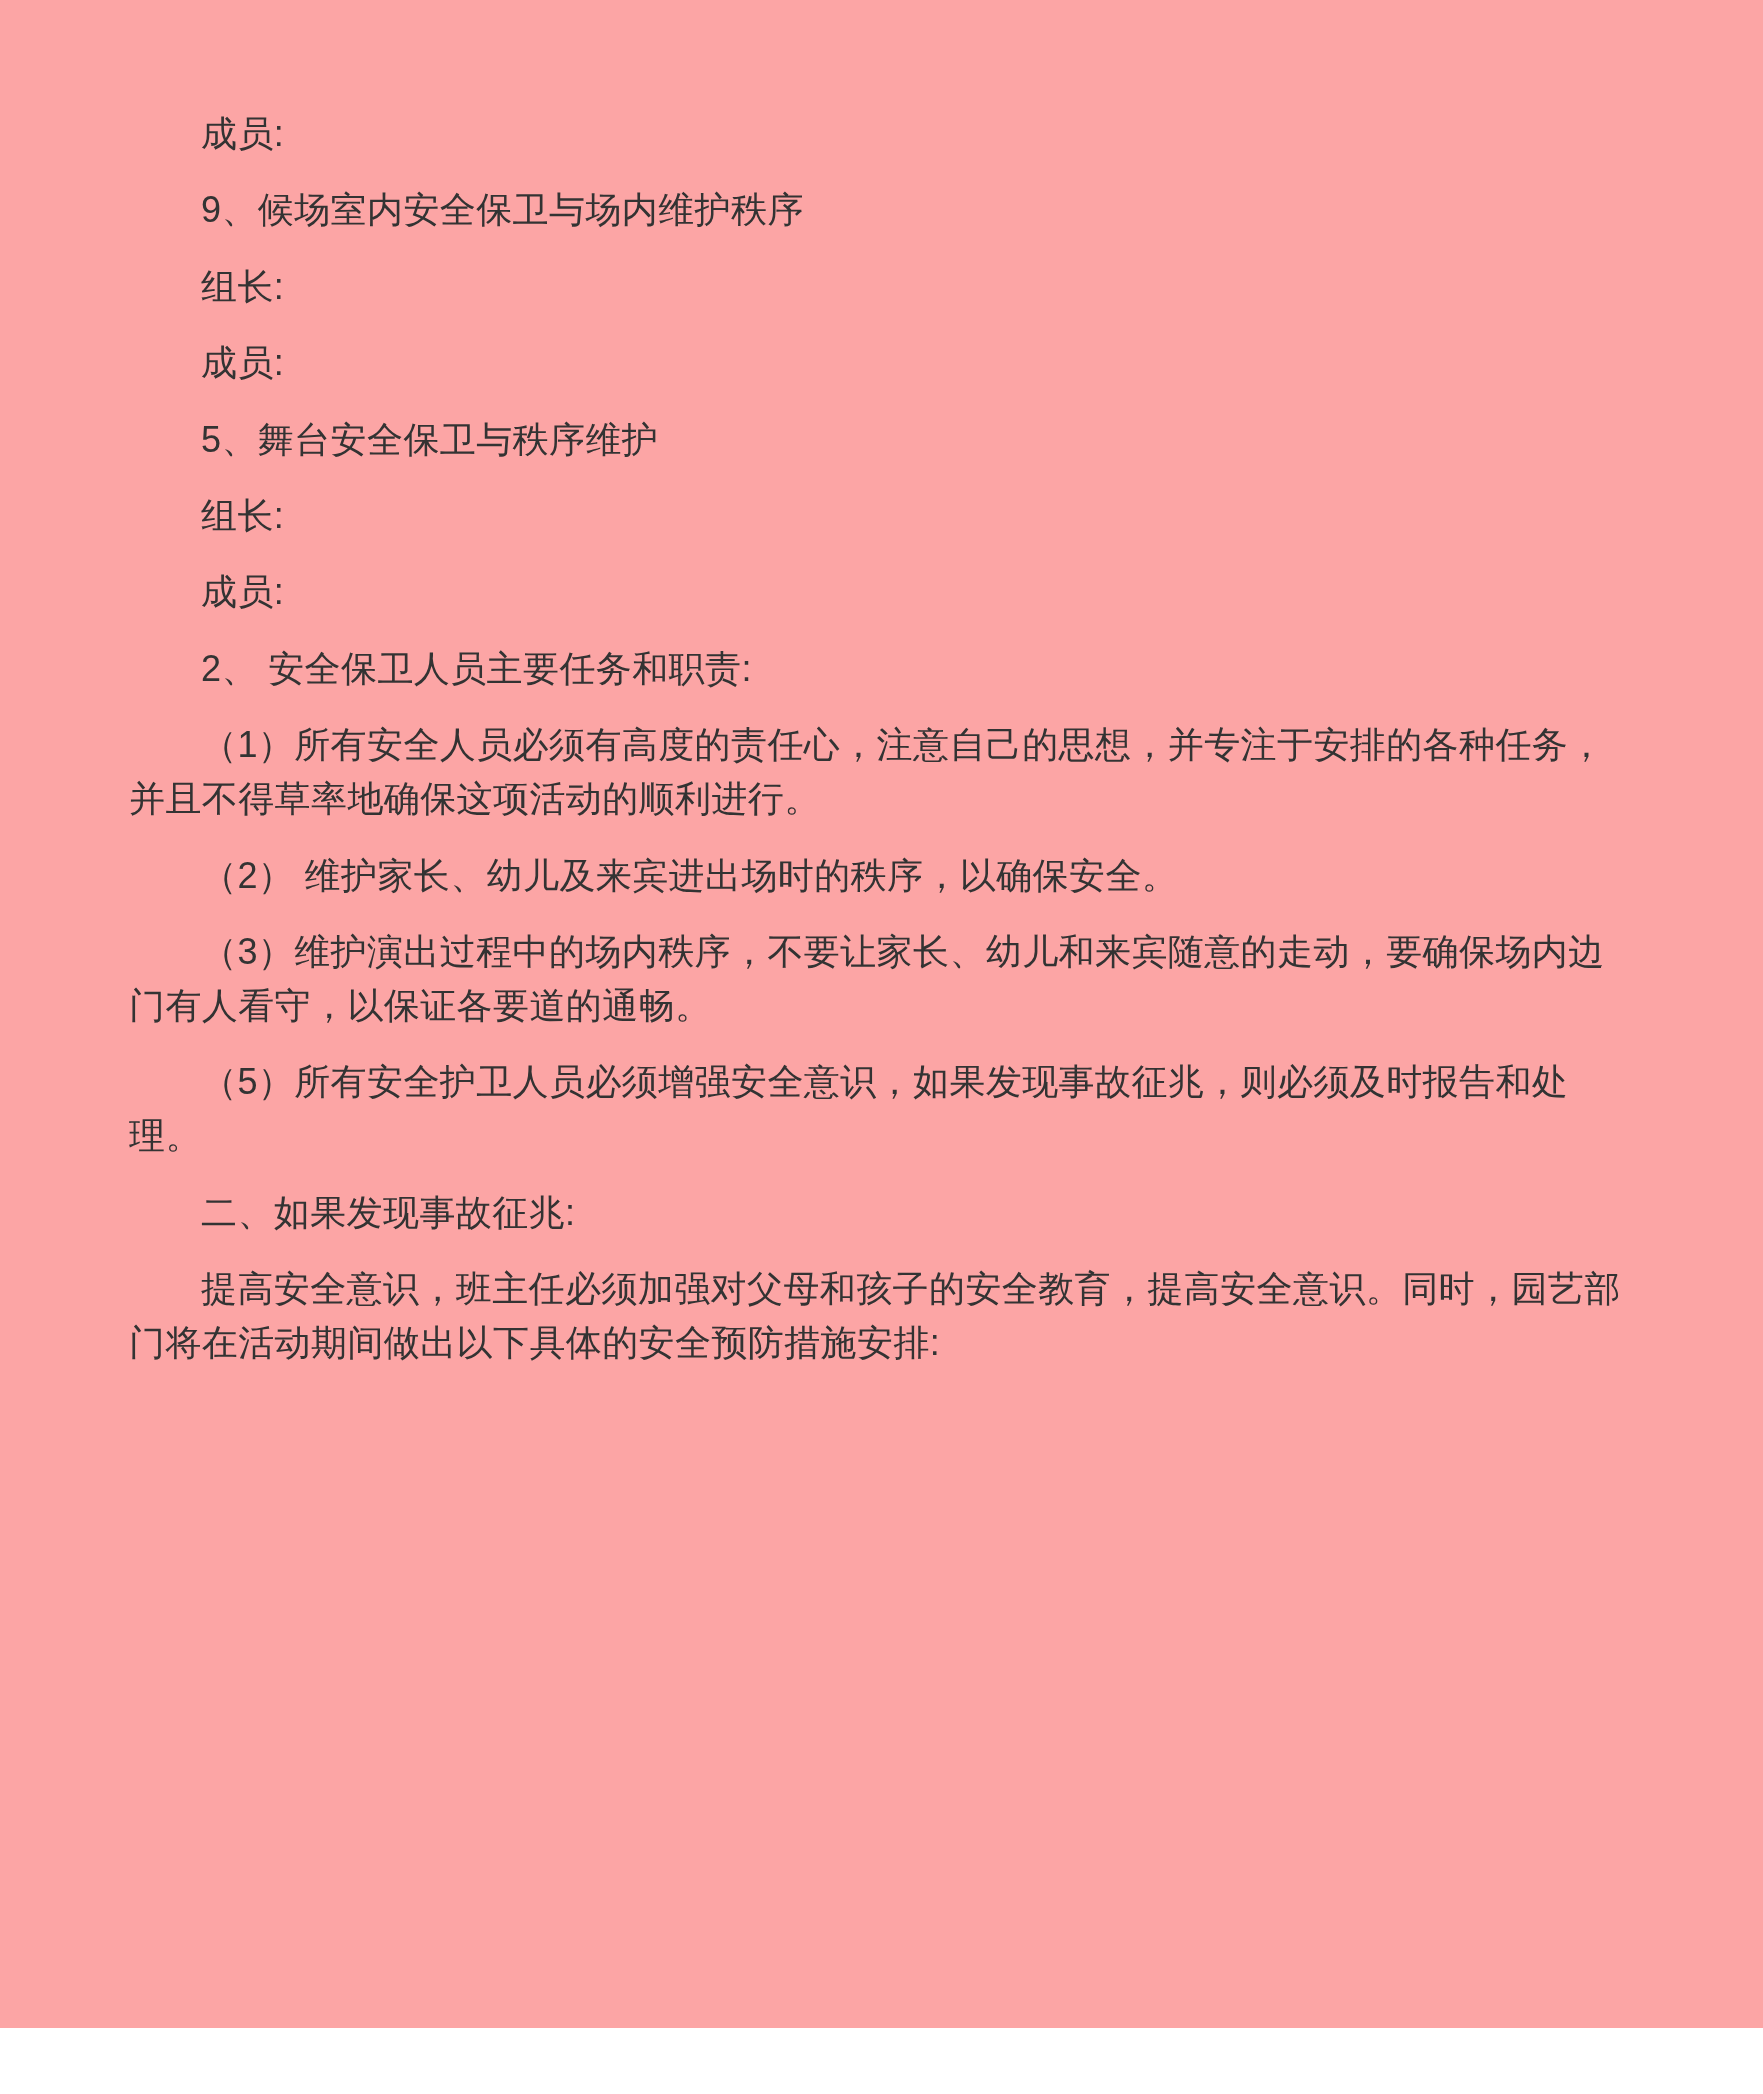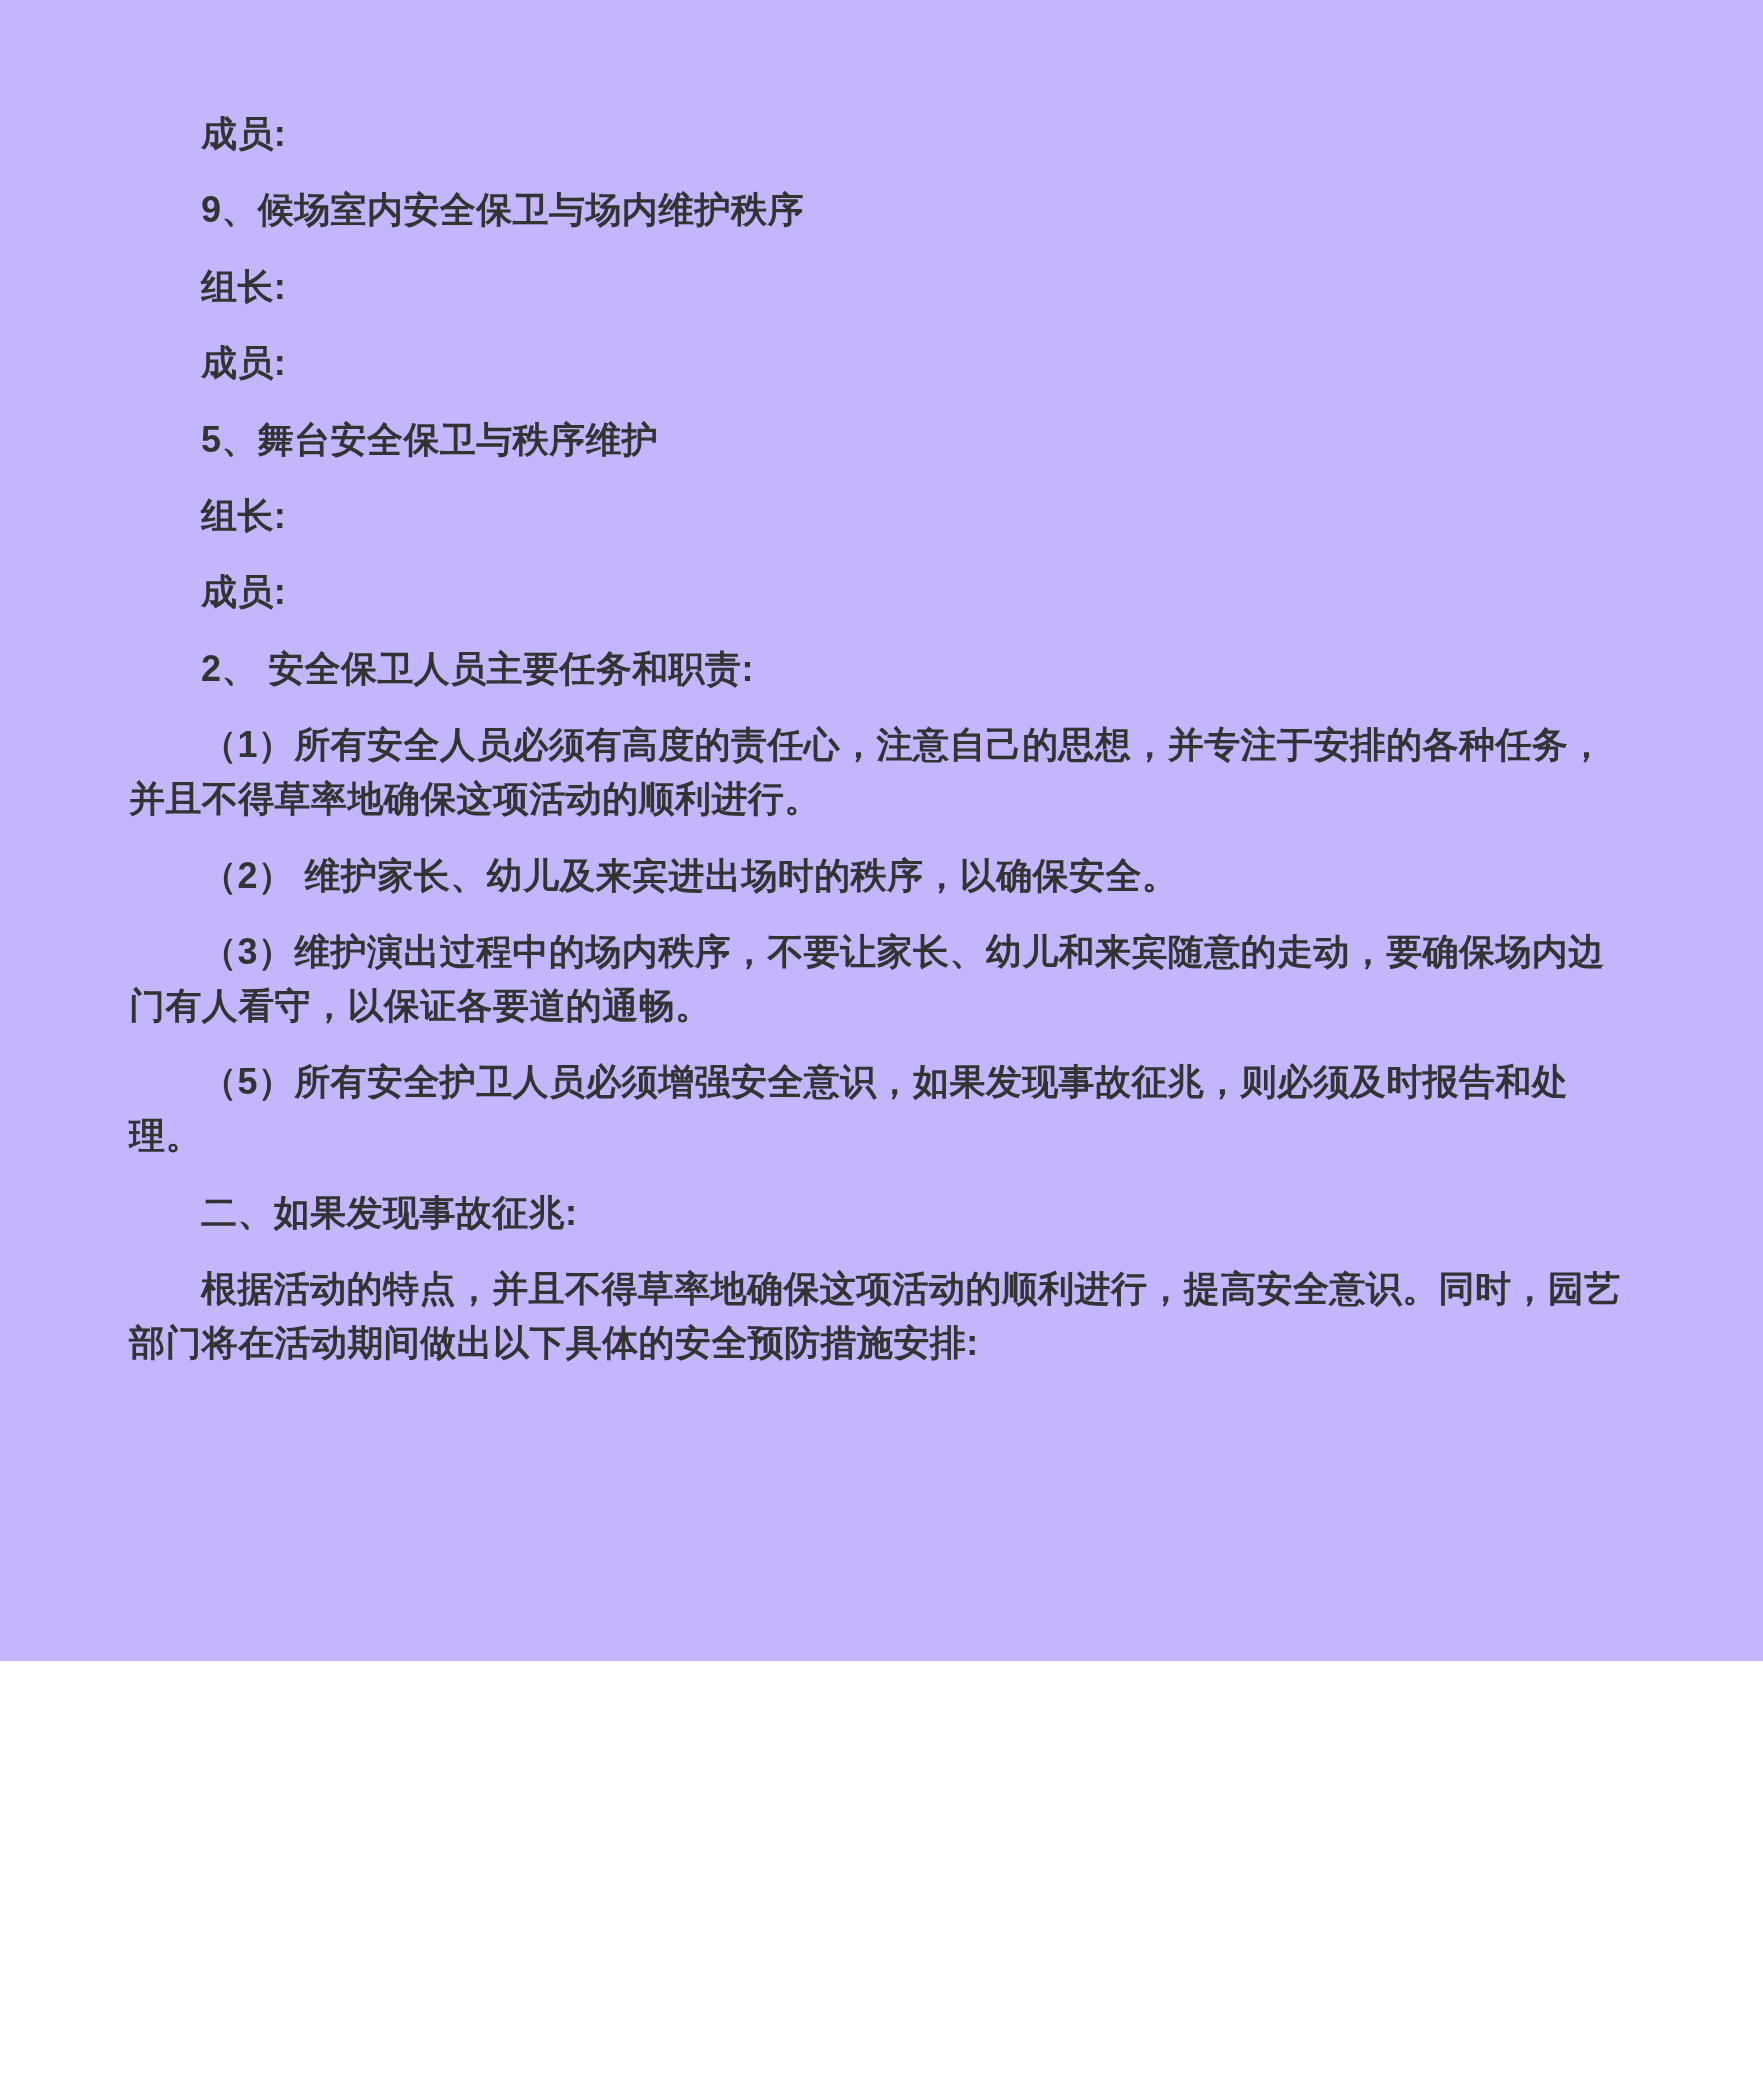--- a/index.html
+++ b/index.html
@@ -10,25 +10,24 @@
   }
   body {
     width: 1763px;
     height: 2095px;
     overflow: hidden;
     font-family: "Liberation Sans", sans-serif;
   }
   .page {
     box-sizing: border-box;
     width: 1763px;
-    height: 1661px;
+    height: 2028px;
     padding: 107px 129px 0 129px;
-    background: #c4b5fd;
+    background: #fca5a5;
     color: #333333;
-    font-weight: bold;
   }
   .para {
     margin: 0 0 22.4px 0;
     font-size: 36px;
     line-height: 54px;
     text-indent: 72px;      
     letter-spacing: 0.4px;
     text-align: left;
     white-space: normal;
   }
@@ -43,15 +42,15 @@
   <p class="para">成员:</p>
   <p class="para">5、舞台安全保卫与秩序维护</p>
   <p class="para">组长:</p>
   <p class="para">成员:</p>
   <p class="para">2、 安全保卫人员主要任务和职责:</p>
   <p class="para">（1）所有安全人员必须有高度的责任心，注意自己的思想，并专注于安排的各种任务，并且不得草率地确保这项活动的顺利进行。</p>
   <p class="para">（2） 维护家长、幼儿及来宾进出场时的秩序，以确保安全。</p>
   <p class="para">（3）维护演出过程中的场内秩序，不要让家长、幼儿和来宾随意的走动，要确保场内边门有人看守，以保证各要道的通畅。</p>
   <p class="para">（5）所有安全护卫人员必须增强安全意识，如果发现事故征兆，则必须及时报告和处理。</p>
   <p class="para">二、如果发现事故征兆:</p>
-  <p class="para">根据活动的特点，并且不得草率地确保这项活动的顺利进行，提高安全意识。同时，园艺部门将在活动期间做出以下具体的安全预防措施安排:</p>
+  <p class="para">提高安全意识，班主任必须加强对父母和孩子的安全教育，提高安全意识。同时，园艺部门将在活动期间做出以下具体的安全预防措施安排:</p>
 </div>
 
 
 </body></html>

